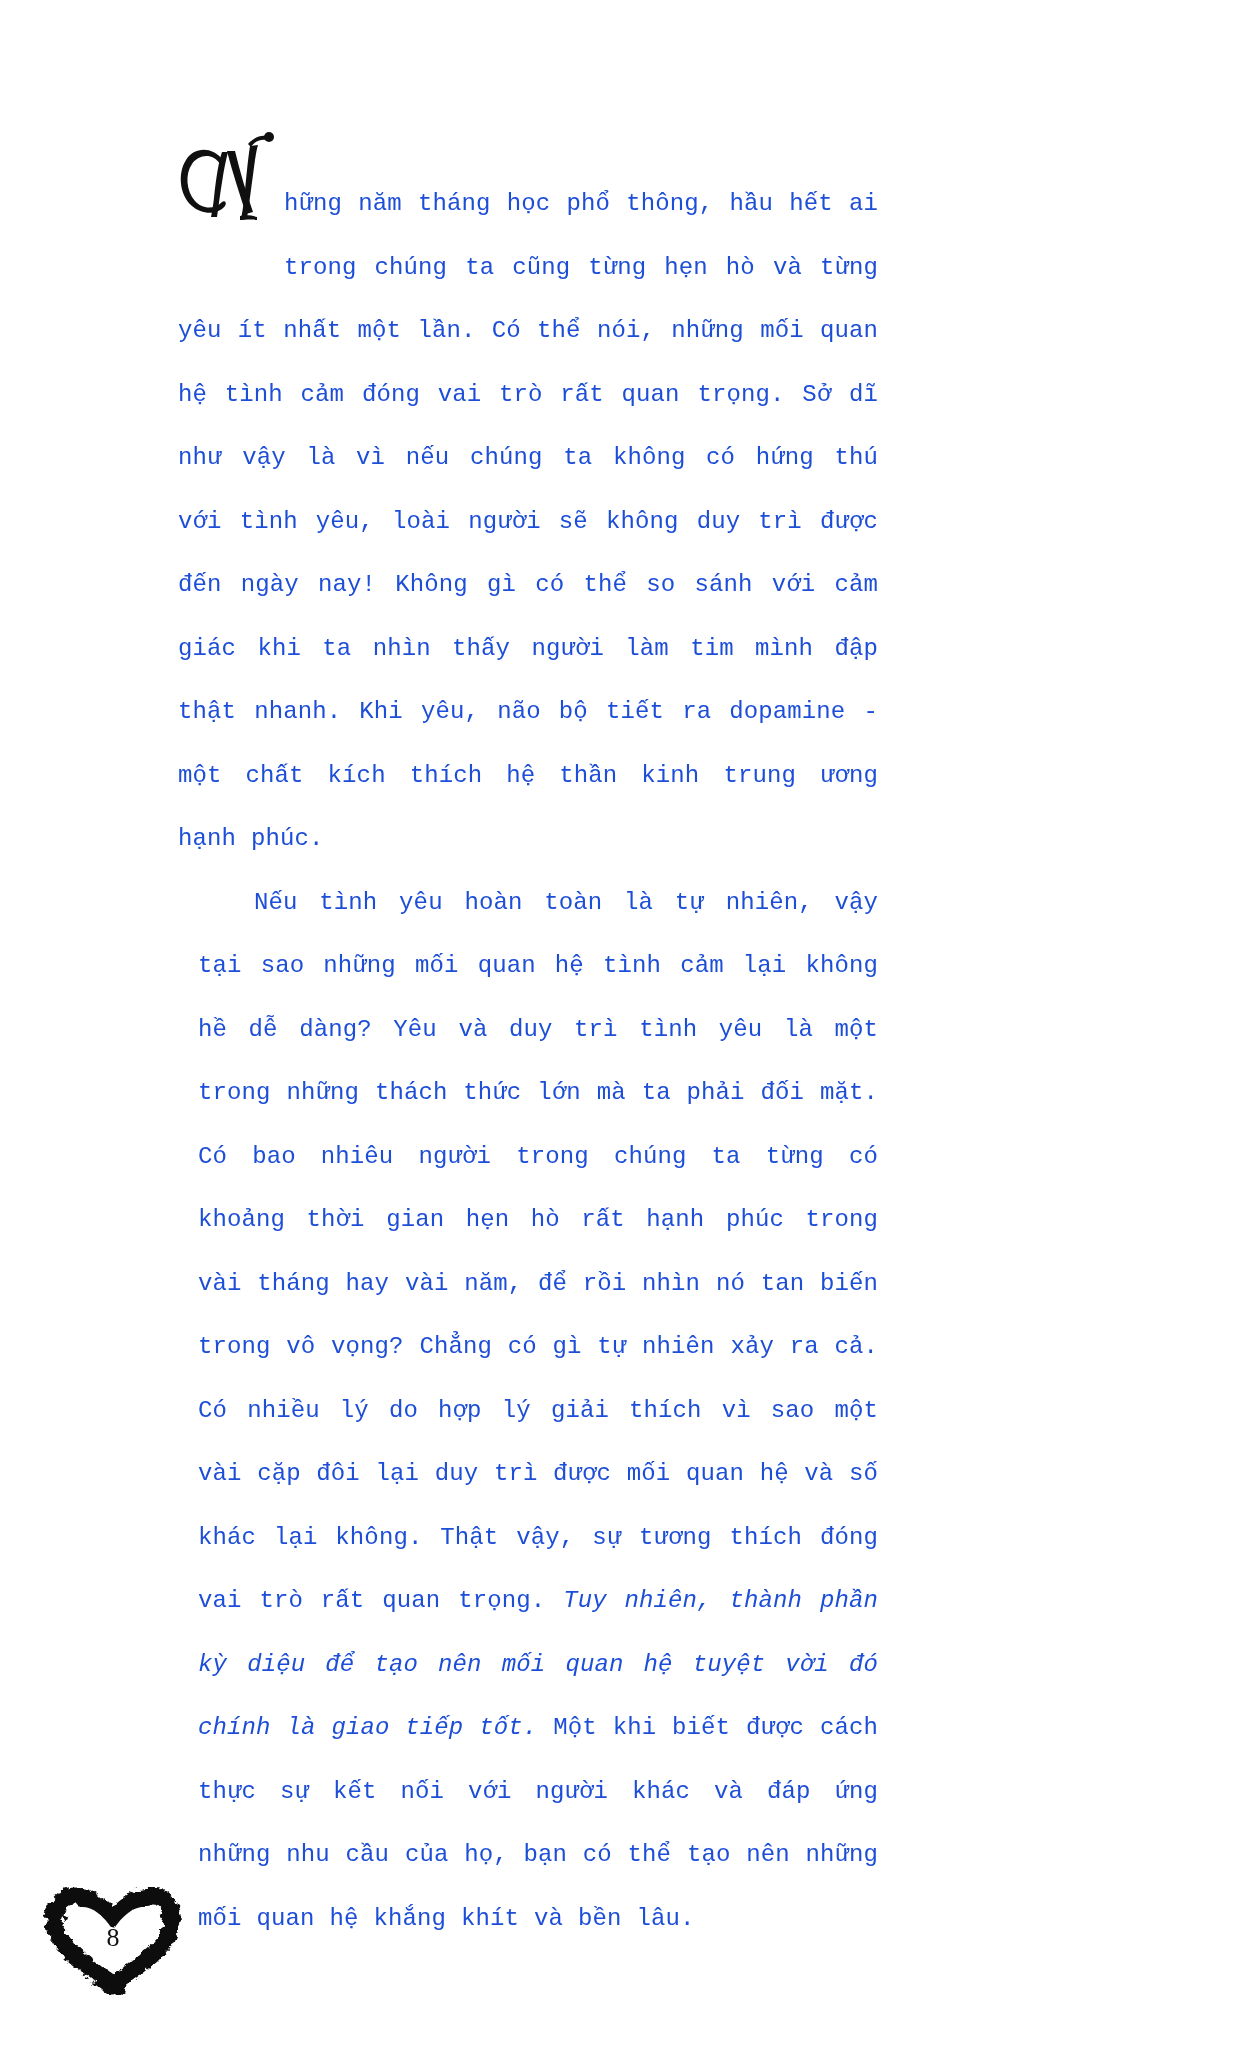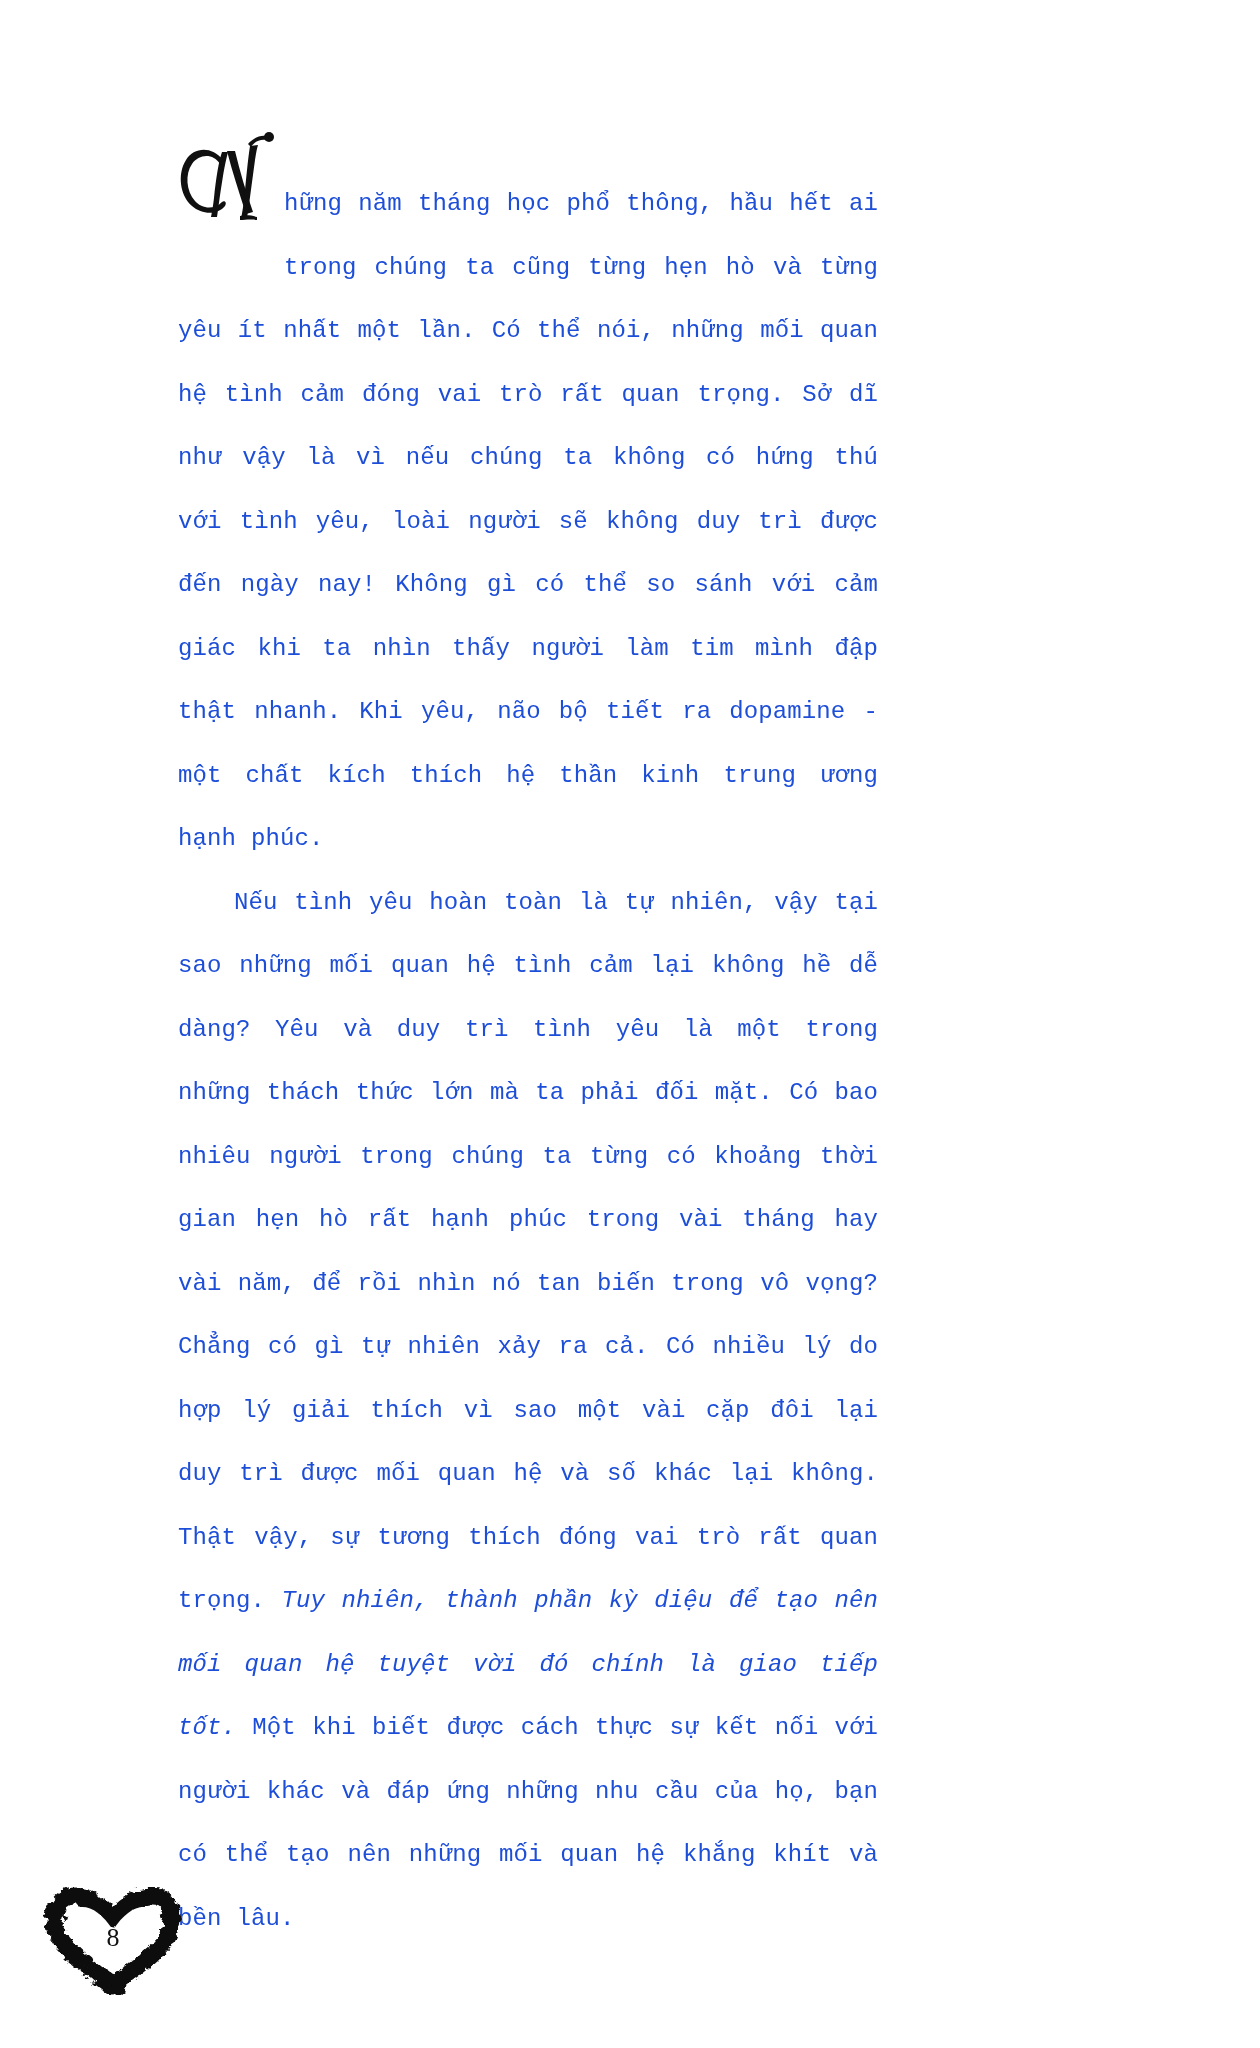--- a/index.html
+++ b/index.html
@@ -36,20 +36,21 @@
     text-align: justify;
     text-indent: 0;
     letter-spacing: 0.1px;
     word-spacing: 0.5px;
   }
   .para + .para {
     margin-top: 0px;
   }
   .para.indent {
     text-indent: 56px;
+    margin-left: 20px;
   }
   .para:last-child {
     text-align-last: left;
   }
 
   
   .dropcap-wrap {
     float: left;
     width: 104px;
     height: 64px;

